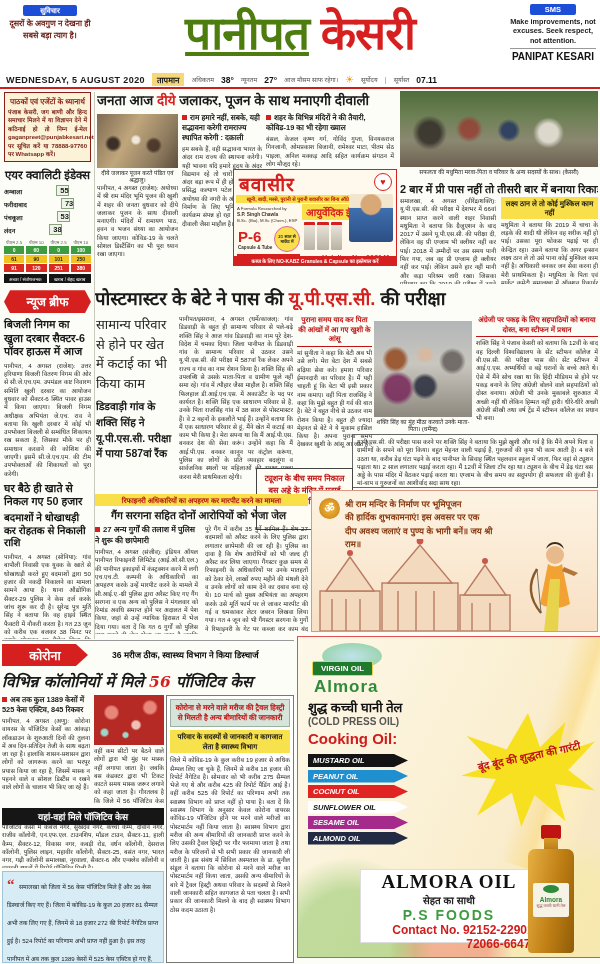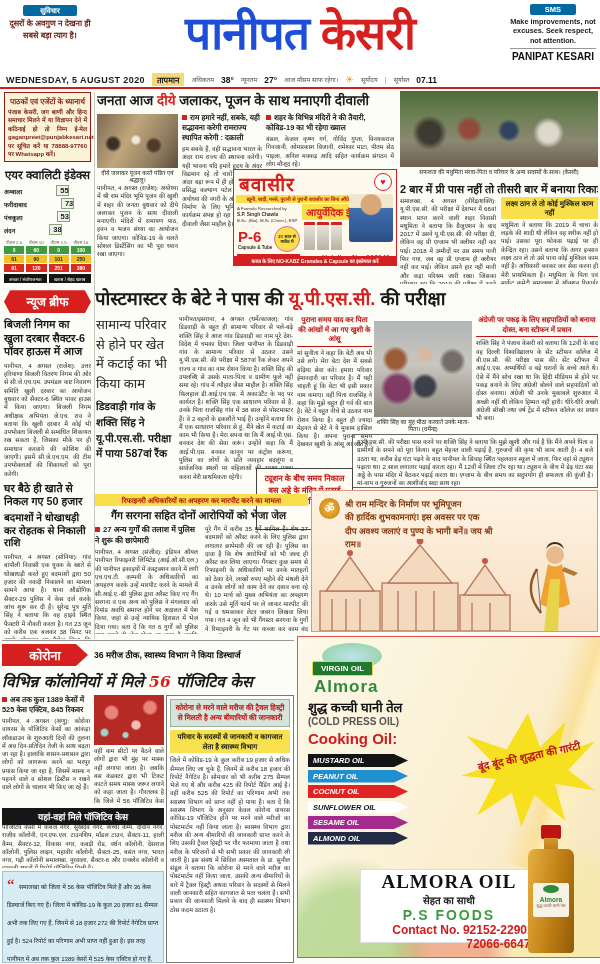--- a/index.html
+++ b/index.html
@@ -9,21 +9,21 @@
     background:#fdfdf8; overflow:hidden;
     font-family:"Liberation Sans","DejaVu Sans",sans-serif; color:#1a1a1a;
   }
   .abs { position:absolute; }
   .jtext { font-size:6.2px; line-height:1.34; text-align:justify; color:#1d1d1d; overflow:hidden; }
   .caption { font-size:5.9px; color:#222; line-height:1.25; text-align:center; }
   .redsq { display:inline-block; width:5px; height:5px; background:#d6201f; margin-right:3px; vertical-align:middle; }
 
   
   #header { left:0; top:0; width:600px; height:89px; border-bottom:2.5px solid #c9201c; background:#fff; }
-  .tagchip { background:#0369a1; color:#fff; font-weight:bold; text-align:center; border-radius:2px; }
+  .tagchip { background:#1d4ed8; color:#fff; font-weight:bold; text-align:center; border-radius:2px; }
   #suvichar { left:6px; top:5px; width:88px; text-align:center; }
   #suvichar .tagchip { width:54px; margin:0 auto 2px; font-size:7px; padding:1px 0; }
   #suvichar-text { font-size:8px; font-weight:bold; color:#6b1d12; line-height:1.45; }
   #masthead { left:100px; top:2px; width:400px; text-align:center; font-weight:bold; font-size:46px; letter-spacing:-1px; line-height:62px; white-space:nowrap; }
   #smsbox { right:4px; top:4px; width:86px; text-align:center; }
   #smsbox .tagchip { width:46px; margin:0 auto 2px; font-size:7.5px; padding:1px 0; }
   #sms-text { font-size:7.3px; font-weight:bold; color:#222; line-height:1.3; }
   #brand-en { margin-top:3px; font-size:10px; font-weight:bold; color:#111; border-top:1px solid #999; padding-top:2px; }
   #daterow { left:6px; top:72px; width:505px; height:15px; display:flex; align-items:center; gap:7px; white-space:nowrap; }
   #daterow .date { font-size:9px; font-weight:bold; letter-spacing:.4px; }
@@ -137,21 +137,21 @@
   
   #ram-ad { left:311px; top:490px; width:287px; height:142px; border:1px solid #dd9584; 
     background:linear-gradient(#fdf3e2,#f8e0c4); overflow:hidden; }
   #ram-om { position:absolute; left:7px; top:7px; width:21px; height:21px; border-radius:50%;
     background:radial-gradient(#f2b83c,#c77d12); color:#fff; font-size:11px; text-align:center; line-height:21px; font-weight:bold; }
   #ram-text { position:absolute; left:33px; top:7px; width:160px; font-size:8.6px; font-weight:bold; color:#8a3a10; line-height:1.55; }
   #ram-svg { position:absolute; left:0; bottom:0; width:287px; height:92px; }
 
   
   #corona { left:2px; top:640px; width:292px; height:318px; border-top:1px solid #999; padding-top:3px; }
-  #corona-toprow { display:flex; align-items:center; gap:6px; }
+  #corona-toprow { display:flex; align-items:center; gap:24px; }
   #corona-ribbon { width:86px; background:#d6201f; color:#fff; font-weight:bold; font-size:12.5px; text-align:center; padding:2.5px 0;
     clip-path:polygon(0 0,86% 0,100% 50%,86% 100%,0 100%); }
   #corona-strip { flex:1; font-size:8.6px; font-weight:bold; color:#111; }
   #corona-headline { font-family:"DejaVu Serif","Liberation Serif",serif; font-style:italic; font-weight:bold; font-size:15.5px; 
     white-space:nowrap; overflow:hidden; margin:4px 0 3px; }
   #corona-body { position:relative; height:270px; }
   #corona-colA { position:absolute; left:0; top:0; width:88px; height:110px; overflow:hidden; }
   #corona-colB { position:absolute; left:92px; top:0; width:70px; height:110px; overflow:hidden; }
   #virus-img { width:70px; height:50px; margin-bottom:2px;
     background:
@@ -201,21 +201,21 @@
   #bottle-cap { position:absolute; left:15px; top:0; width:20px; height:14px; background:#c01313; border-radius:2px; }
   #bottle-neck { position:absolute; left:18px; top:13px; width:14px; height:12px; background:linear-gradient(#d99a2b,#b97c16); }
   #bottle-body { position:absolute; left:2px; top:24px; width:46px; height:104px; border-radius:7px 7px 4px 4px;
     background:linear-gradient(100deg,#e7b043,#c07f14 55%,#8f5c08); }
   #bottle-label { position:absolute; left:7px; top:58px; width:36px; height:34px; background:#f6f2e6; border-radius:2px; text-align:center; }
   #bottle-label .bl1 { font-size:6.5px; font-weight:bold; color:#2e8b3a; margin-top:3px; }
   #bottle-label .bl2 { font-size:4px; color:#844; }
   #bottle-label::before { content:""; display:block; margin:2px auto 0; width:16px; height:8px; border-radius:50%; background:#2e8b3a; }
 
   .hl-red { color:#d6201f; }
-  .hl-blue { color:#1d4ed8; }
+  .hl-blue { color:#4d7c0f;text-decoration:underline; }
 </style>
 </head>
 <body>
 
 <div id="page">
 
   <div id="header" class="abs">
     <div id="suvichar" class="abs">
       <div class="tagchip">सुविचार</div>
       <div id="suvichar-text">दूसरों के अवगुण न देखना ही सबसे बड़ा त्याग है।</div>

